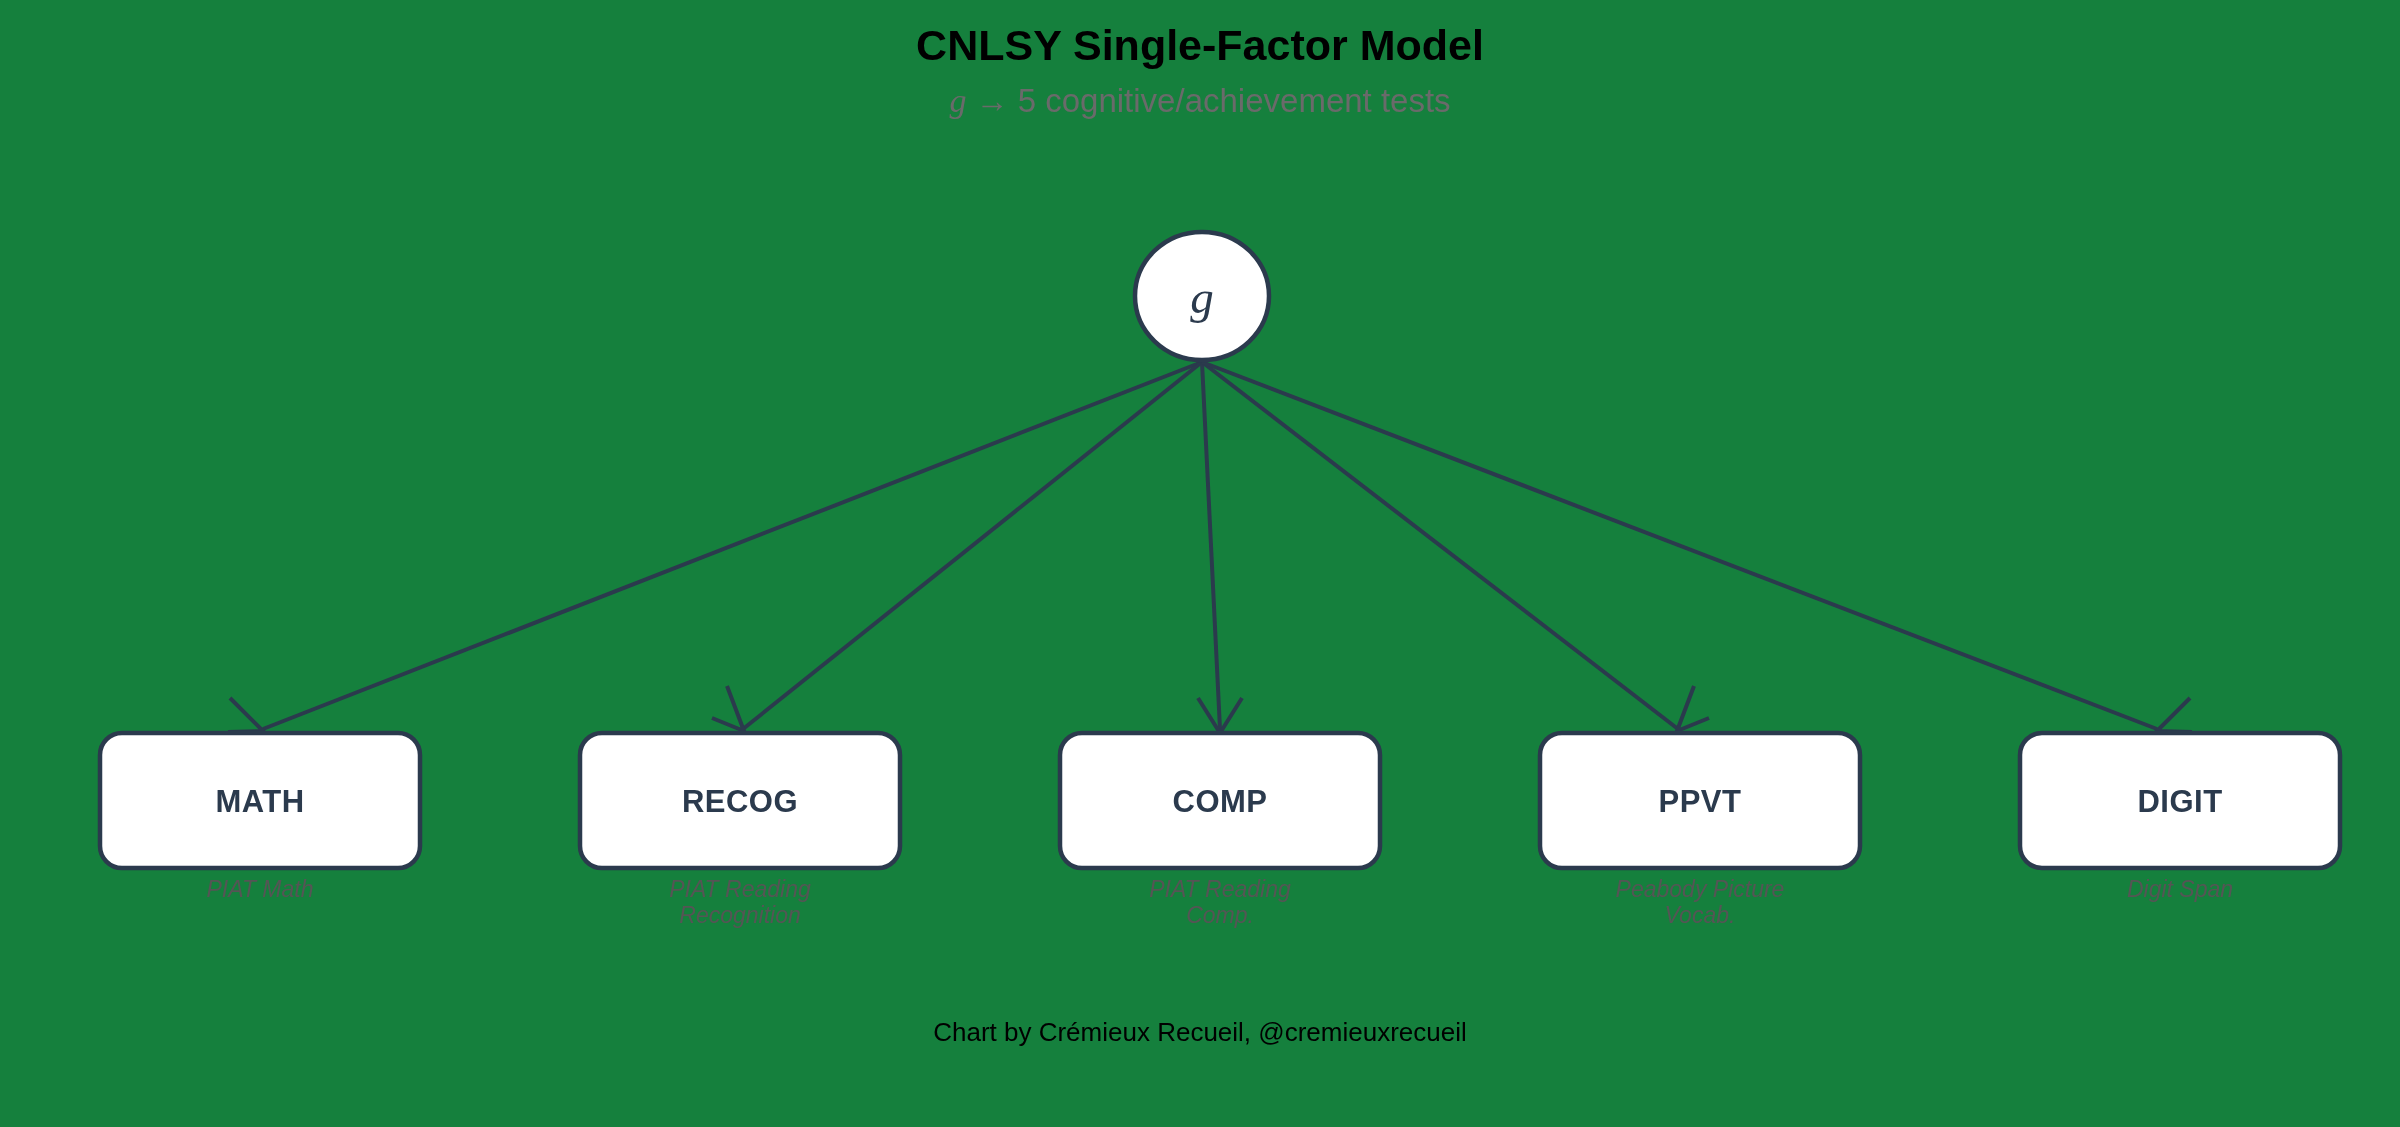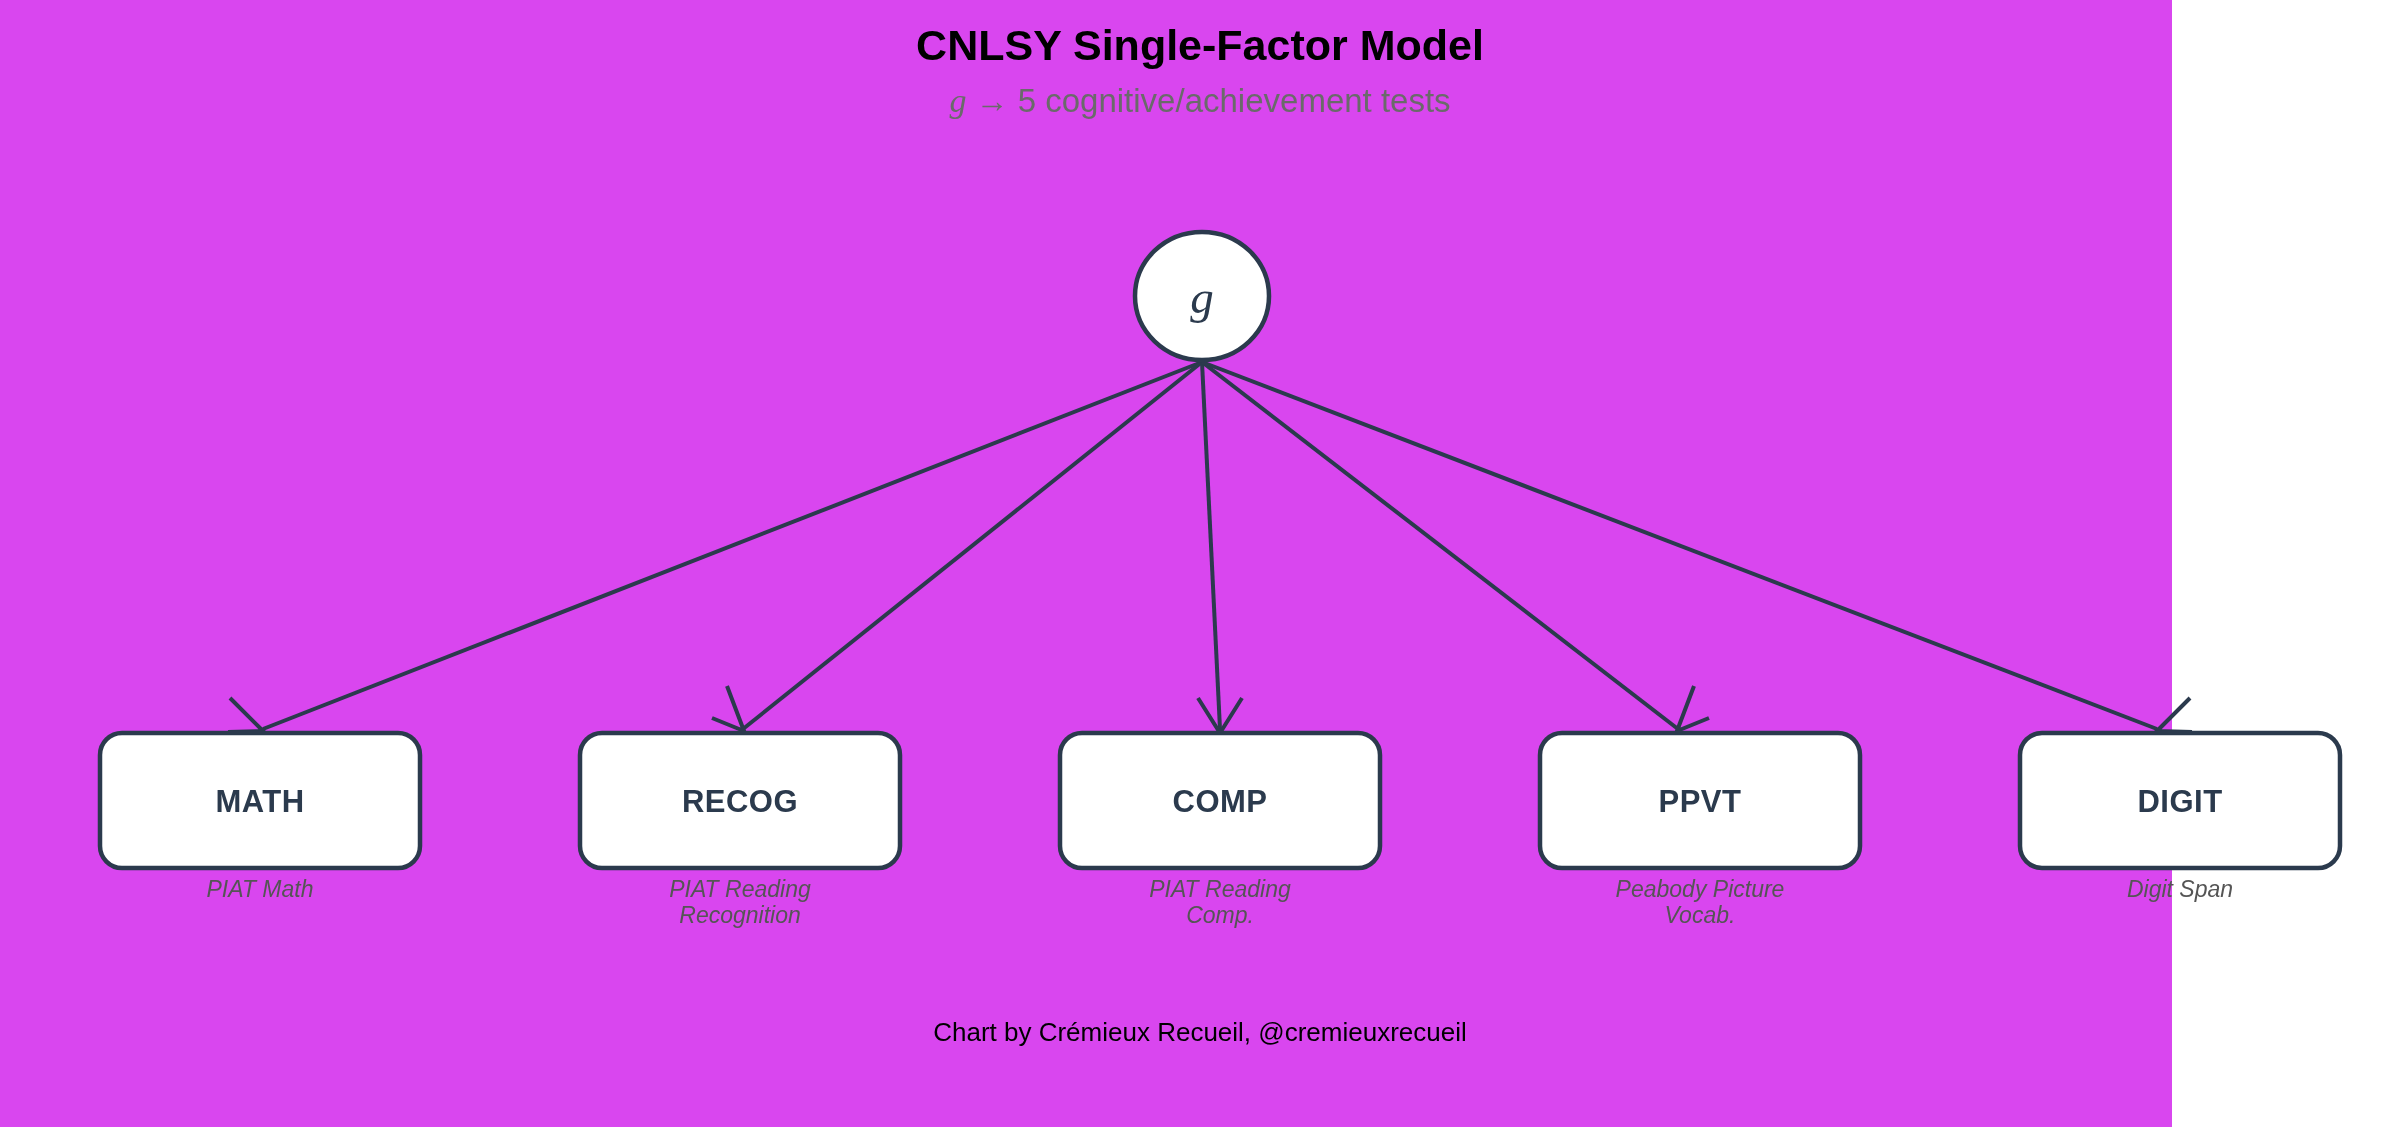--- a/index.html
+++ b/index.html
@@ -8,23 +8,23 @@
     background: #ffffff;
   }
   body {
     width: 2400px;
     height: 1127px;
     overflow: hidden;
     font-family: "Liberation Sans", sans-serif;
   }
   #stage {
     position: relative;
-    width: 2172px;
+    width: 2400px;
     height: 1127px;
-    background: #d946ef;
+    background: #15803d;
   }
   svg.diagram {
     position: absolute;
     left: 0;
     top: 0;
     width: 2400px;
     height: 1127px;
     display: block;
   }
   .title-text {

